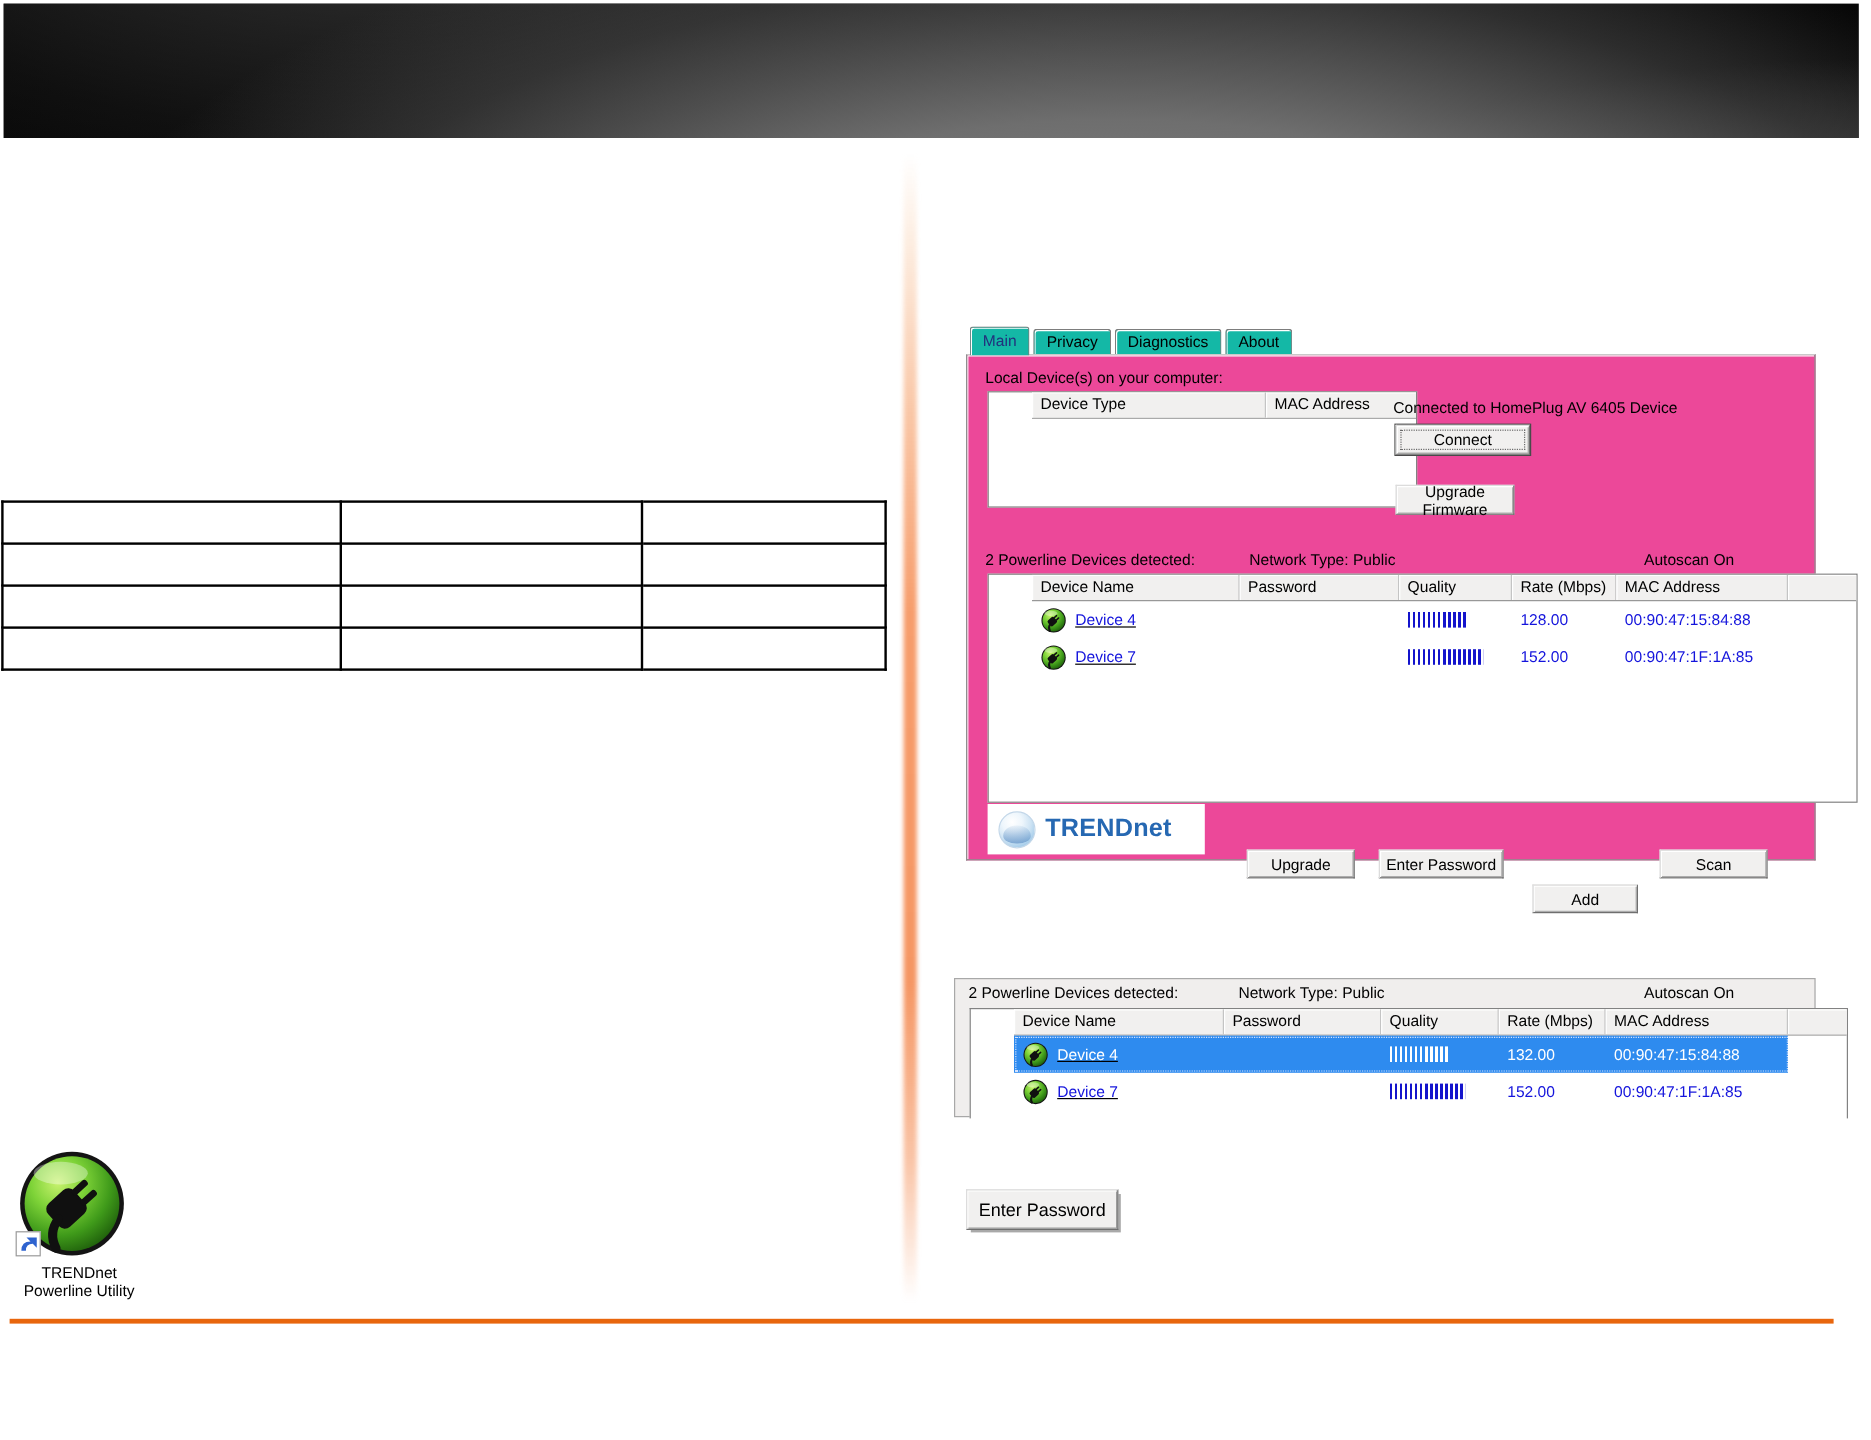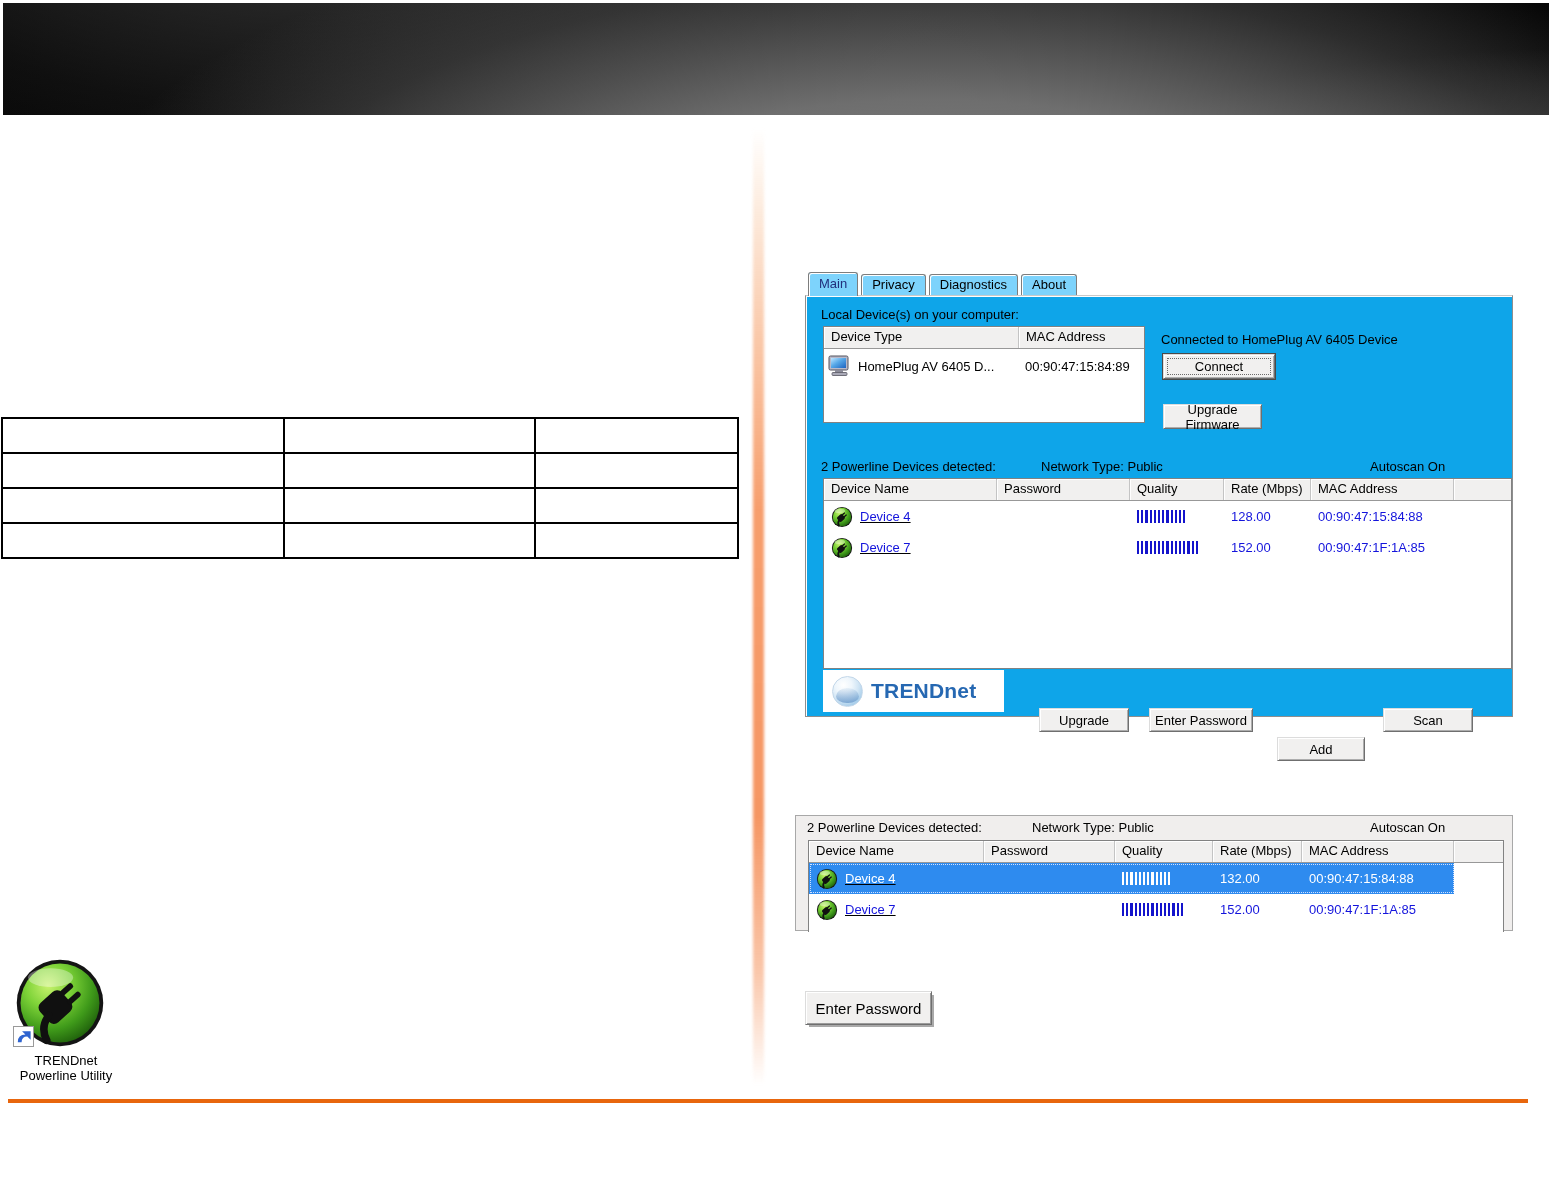--- a/index.html
+++ b/index.html
@@ -31,21 +31,21 @@
       rgba(248,190,155,0) 100%);}
   .btn{position:absolute;background:#F1F0EF;border:1px solid #777;
        border-color:#dcdcdc #6f6f6f #6f6f6f #dcdcdc;
        box-shadow:inset 1px 1px 0 #fff, inset -1px -1px 0 #adadad;
        font:13px "Liberation Sans","DejaVu Sans",sans-serif;color:#000;
        display:flex;align-items:center;justify-content:center;padding:0;cursor:default;}
   .btn.default{box-shadow:inset 1px 1px 0 #fff, inset -1px -1px 0 #adadad, 0 0 0 1px #4a4a4a;}
   .focus-rect{position:absolute;inset:3px;border:1px dotted #6a6a6a;pointer-events:none;}
   .btn span.cap{position:relative;z-index:1;}
 
-  .listview{position:absolute;background:#fff;border:1px solid #828282;overflow:hidden;}
+  .listview{position:absolute;background:#fff;border:1px solid #828282;overflow:hidden;padding-left:36px;}
   .lv-header{display:flex;height:21px;border-bottom:1px solid #989898;background:#F1F0EF;}
   .lv-h{box-sizing:border-box;height:21px;line-height:20px;padding-left:7px;font-size:13px;
         background:#F1F0EF;border-right:1px solid #c4c4c4;
         box-shadow:inset 0 1px 0 #fff, inset 1px 0 0 #fff;}
   .lv-h:last-child{flex:1;border-right:none;}
   .lv-row{display:flex;align-items:center;position:relative;}
   .cell{box-sizing:border-box;padding-left:7px;font-size:13px;position:relative;z-index:1;}
   .blue{color:#1414DC;}
 
   
@@ -70,24 +70,24 @@
          background:#2E8BEF;z-index:0;}
   .lv-row.selected::after{content:'';position:absolute;left:1px;top:1px;bottom:1px;width:642px;
          border:1px dotted rgba(230,235,255,.9);z-index:2;pointer-events:none;}
   .lv-row.selected .blue{color:#fff;}
   .lv-row.selected .qbars{color:#fff;}
 
   
   .win{left:805px;top:272px;width:708px;height:445px;}
   .tabs{position:absolute;left:3px;top:0;height:23px;display:flex;align-items:flex-end;z-index:3;}
   .tab{box-sizing:border-box;height:21px;line-height:19px;padding:0 10px;margin-right:3px;
-       background:#7dd3fc;border:1px solid #7d7d7d;border-bottom:none;border-radius:3px 3px 0 0;
+       background:#14b8a6;border:1px solid #7d7d7d;border-bottom:none;border-radius:3px 3px 0 0;
        box-shadow:inset 1px 1px 0 #fff;font-size:13px;}
   .tab.active{height:24px;line-height:21px;margin-bottom:-1px;color:#22307d;}
-  .panel{position:absolute;left:0;top:23px;right:0;bottom:0;background:#0ea5e9;
+  .panel{position:absolute;left:0;top:23px;right:0;bottom:0;background:#ec4899;
          border:1px solid #8e8e8e;border-top-color:#c9c9c9;box-shadow:inset 1px 1px 0 #fdfdfd;}
   .lbl{position:absolute;font-size:13px;white-space:nowrap;}
   .local-lbl{left:15px;top:11px;}
   .local-list{left:17px;top:30px;width:320px;height:95px;}
   .local-cols .lv-h:nth-child(1){width:195px;}
   .local-row{height:34px;}
   .comp-icon{width:24px;height:22px;margin:0 6px 0 4px;flex:0 0 24px;}
   .conn-lbl{left:355px;top:36px;}
   .connect-btn{left:357px;top:58px;width:112px;height:25px;}
   .upgrade-btn{left:357px;top:108px;width:99px;height:25px;}
@@ -213,27 +213,20 @@
   </div>
   <div class="panel">
 
     <div class="lbl local-lbl">Local Device(s) on your computer:</div>
 
     <div class="listview local-list local-cols">
       <div class="lv-header">
         <div class="lv-h">Device Type</div>
         <div class="lv-h">MAC Address</div>
       </div>
-      <div class="lv-row local-row">
-        <svg class="comp-icon">
-            <use href="#computer-icon"></use>
-          </svg>
-        <span class="cell" style="width:163px;padding-left:0;">HomePlug AV 6405 D...</span>
-        <span class="cell" style="padding-left:4px;">00:90:47:15:84:89</span>
-      </div>
     </div>
 
     <div class="lbl conn-lbl">Connected to HomePlug AV 6405 Device</div>
 
     <button class="btn default connect-btn">
       <span class="focus-rect"></span>
       <span class="cap">Connect</span>
     </button>
     <button class="btn upgrade-btn">
       <span class="cap">Upgrade Firmware</span>

